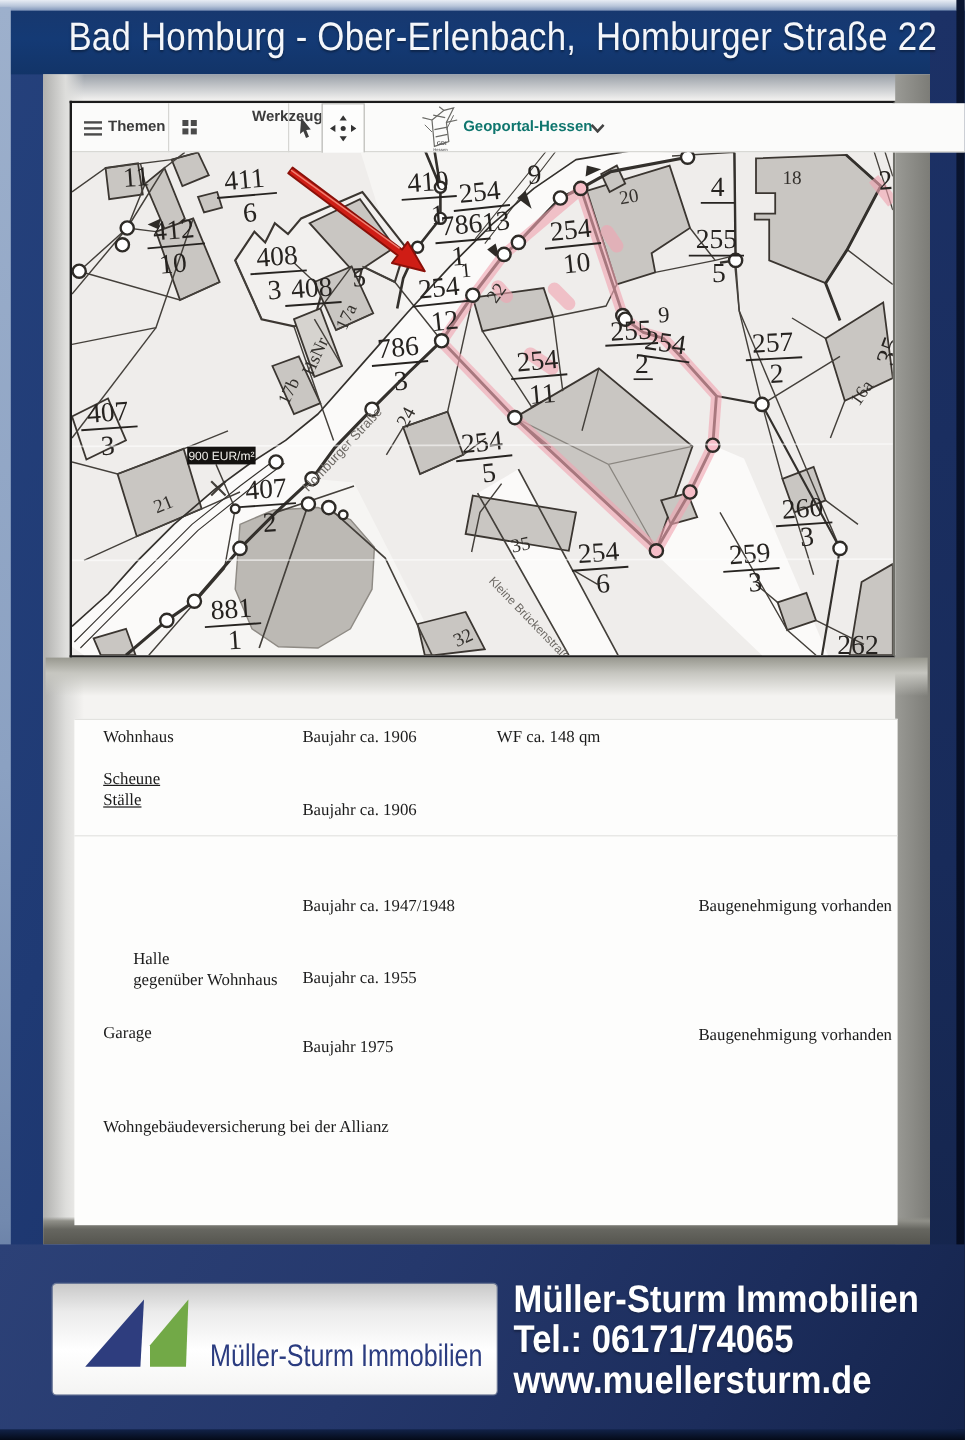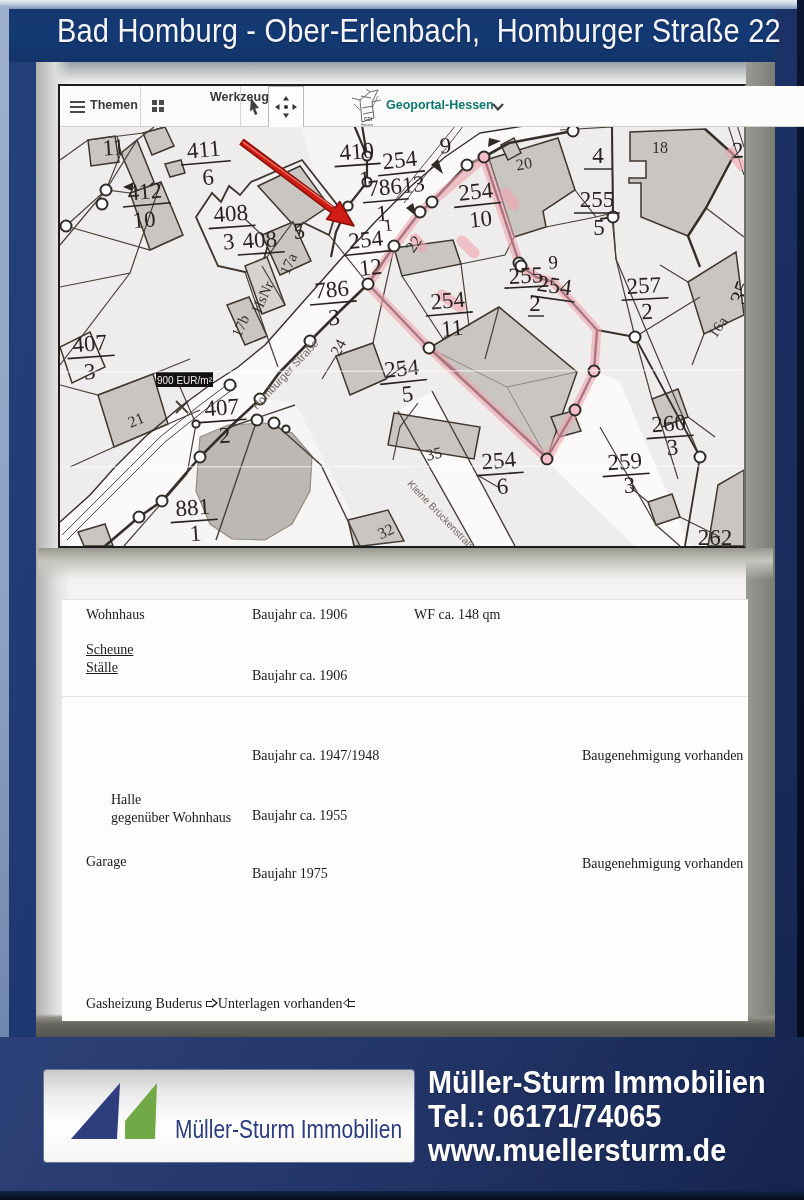--- a/index.html
+++ b/index.html
@@ -548,22 +548,22 @@
   <div class="abs" style="left:190px;top:147px;">Baujahr ca. 1947/1948</div>
   <div class="abs" style="left:520px;top:147px;">Baugenehmigung vorhanden</div>
 
   <div class="abs" style="left:24px;top:191px;margin-left:25px;">Halle<br>gegenüber Wohnhaus</div>
   <div class="abs" style="left:190px;top:207px;">Baujahr ca. 1955</div>
 
   <div class="abs" style="left:24px;top:253px;">Garage</div>
   <div class="abs" style="left:190px;top:253px;margin-top:12px;">Baujahr 1975</div>
   <div class="abs" style="left:520px;top:255px;">Baugenehmigung vorhanden</div>
 
-
-  <div class="abs" style="left:24px;top:395px;">Gasheizung Buderus <span class="arr r"></span>Unterlagen vorhanden<span class="arr l"></span></div>
+  <div class="abs" style="left:24px;top:331px;">Wohngebäudeversicherung bei der Allianz</div>
+
 </div>
 
 <div class="abs" style="left:0;top:1037px;width:804px;height:154px;
   background:linear-gradient(120deg,#2c4177 0%,#25386c 40%,#1c2d5c 75%,#15244c 100%);"></div>
 
 <div class="abs" id="logobox" style="left:44px;top:1070px;width:370px;height:92px;border-radius:3px;
   background:linear-gradient(to bottom,#c9c9c9 0%,#ebebeb 25%,#ffffff 60%,#f4f4f3 100%);
   box-shadow:0 0 0 1px rgba(150,158,175,0.6);">
 
   <svg class="abs" style="left:22px;top:0px;" width="120" height="72" viewBox="0 0 120 72">

